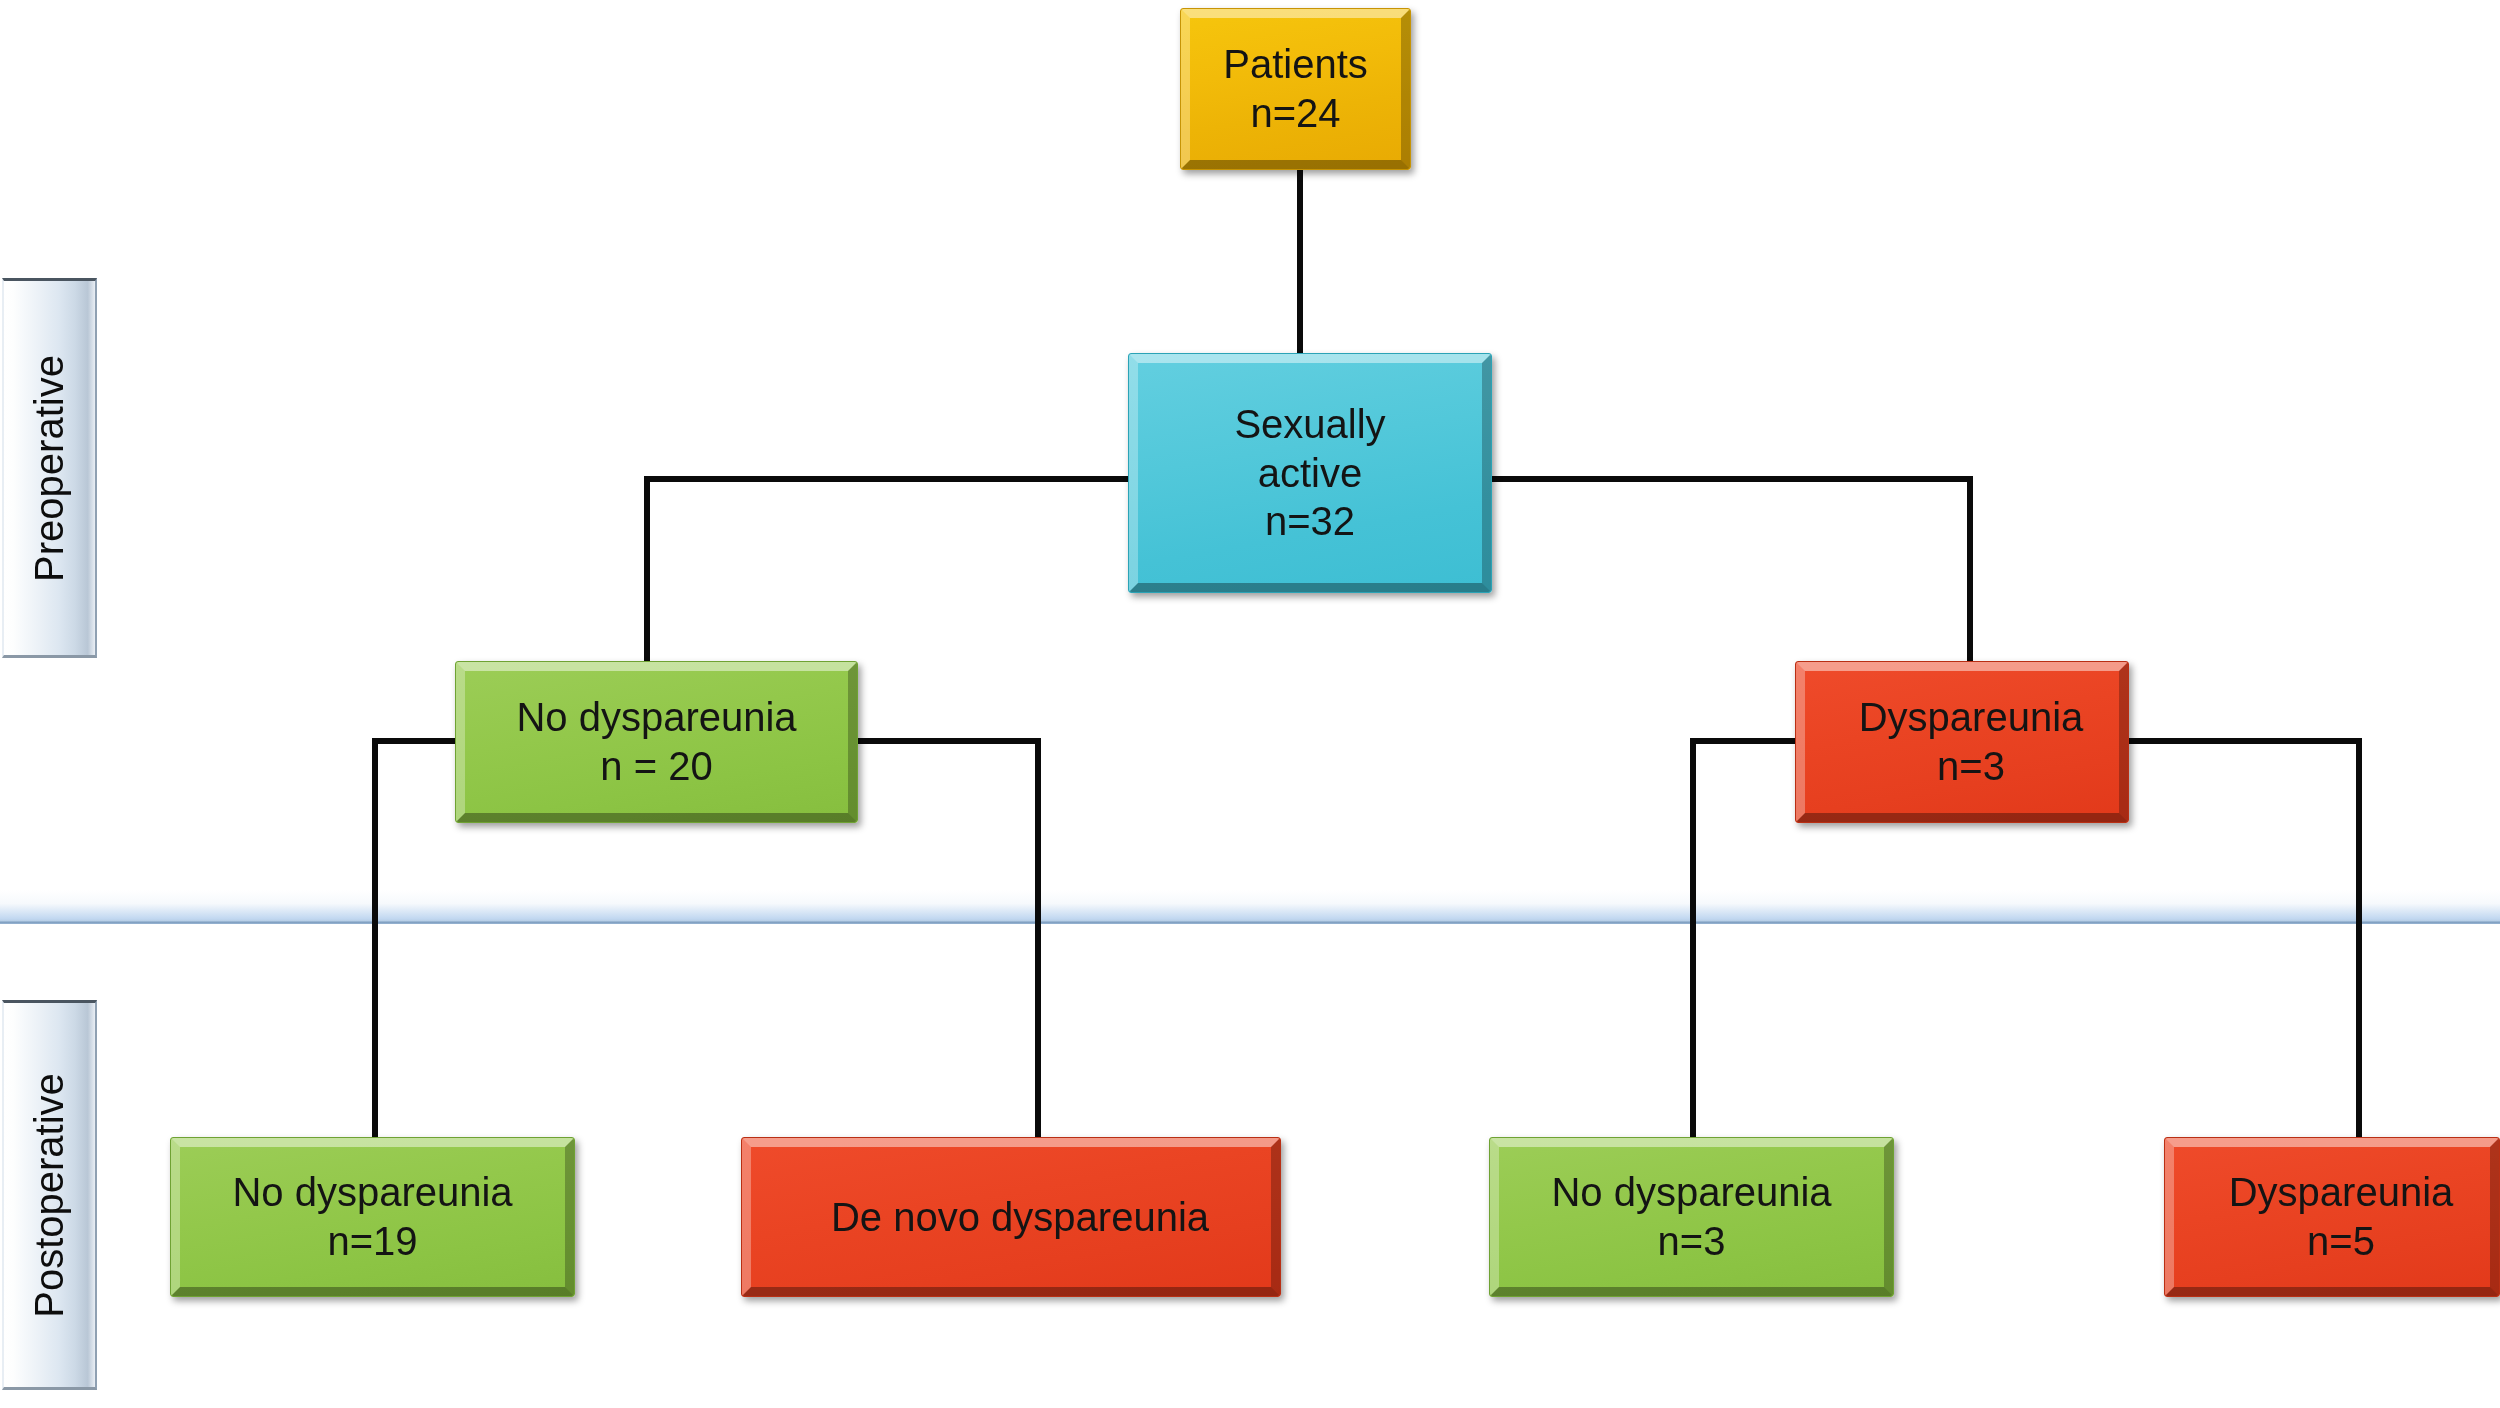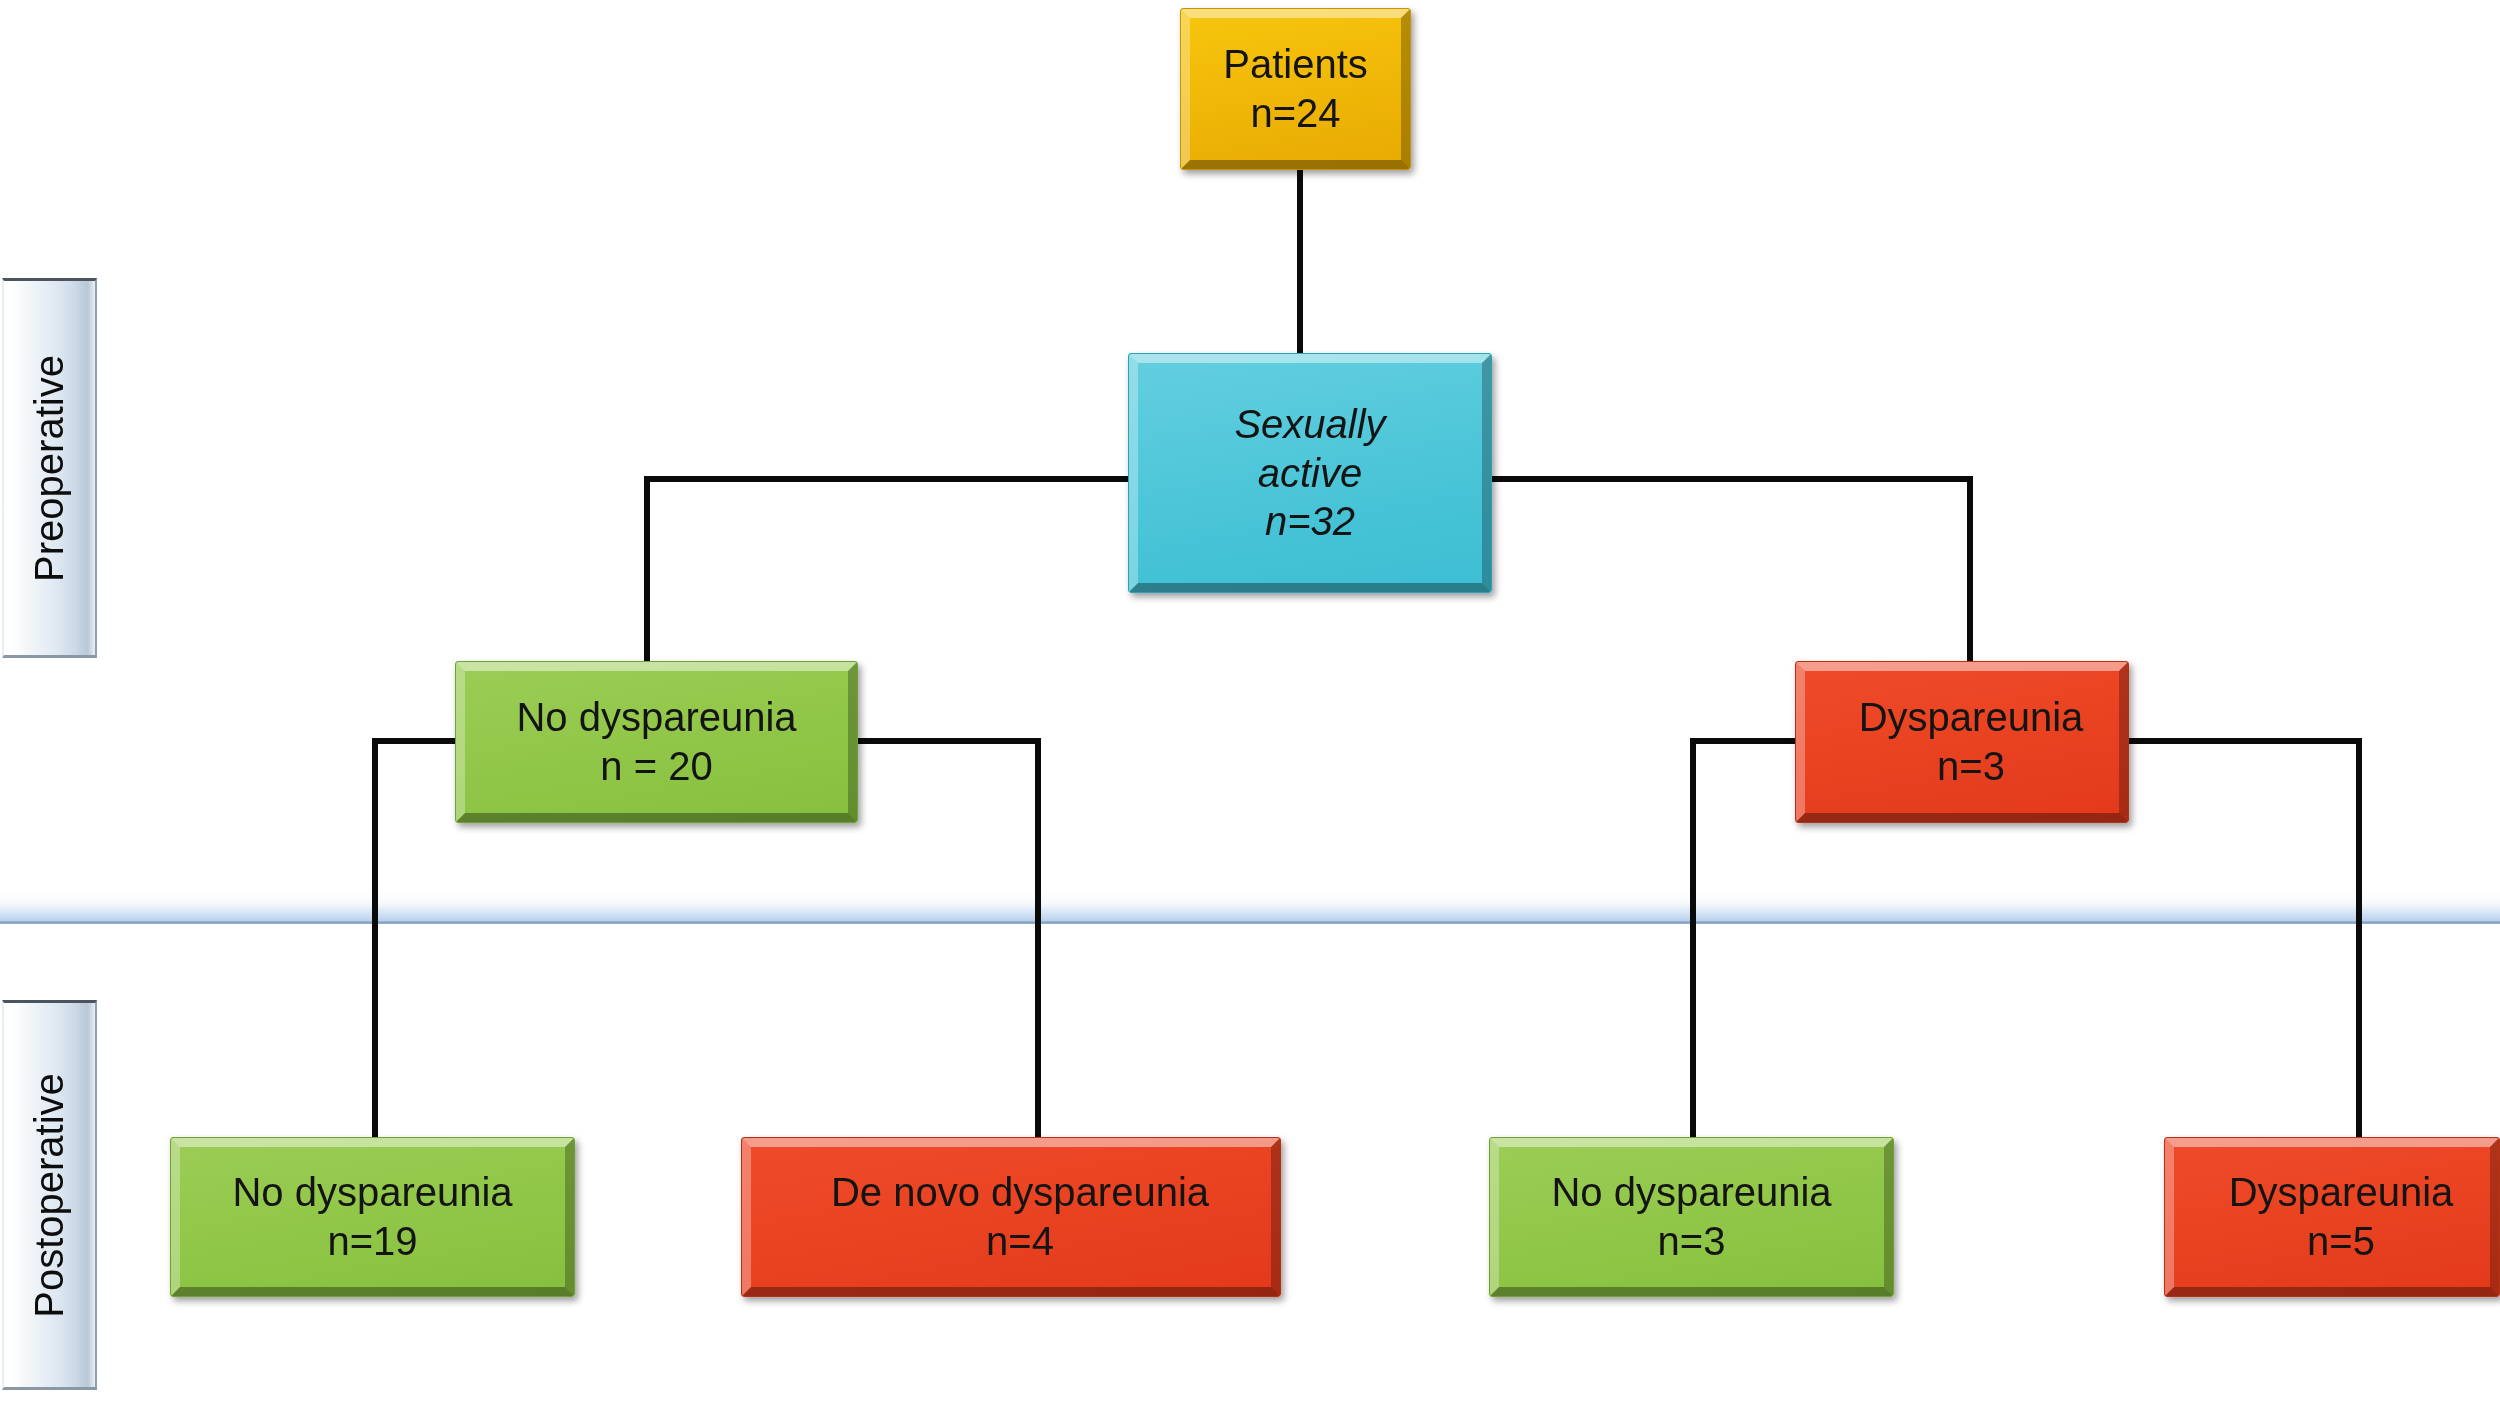--- a/index.html
+++ b/index.html
@@ -102,21 +102,20 @@
     border-bottom: 9px solid rgba(0,0,0,0.34);
   }
 
   .node.yellow {
     background: linear-gradient(170deg, #f6c60d 0%, #f2bb09 38%, #edb406 62%, #e8aa03 100%);
     border: 1px solid #c79405;
   }
   .node.cyan {
     background: linear-gradient(170deg, #63cfe0 0%, #52c8da 40%, #45c2d6 70%, #3dbed3 100%);
     border: 1px solid #2ba3b6;
-    font-style: italic;
   }
   .node.green {
     background: linear-gradient(170deg, #9ccd57 0%, #93c84b 40%, #8cc444 70%, #86be3e 100%);
     border: 1px solid #6fa233;
     justify-content: center;
   }
   .node.red {
     background: linear-gradient(170deg, #ef4b2b 0%, #ea4423 40%, #e63f1f 70%, #e2391a 100%);
     border: 1px solid #b92f14;
     padding-left: 18px;
@@ -190,21 +189,20 @@
   <div class="node bevel green" style="left:170px; top:1137px; width:405px; height:160px;">
     <div class="txt">
       <span class="line">No dyspareunia</span>
       <span class="line">n=19</span>
     </div>
   </div>
 
   <div class="node bevel red" style="left:741px; top:1137px; width:540px; height:160px;">
     <div class="txt">
       <span class="line">De novo dyspareunia</span>
-      <span class="line">n=4</span>
     </div>
   </div>
 
   <div class="node bevel green" style="left:1489px; top:1137px; width:405px; height:160px;">
     <div class="txt">
       <span class="line">No dyspareunia</span>
       <span class="line">n=3</span>
     </div>
   </div>
 

